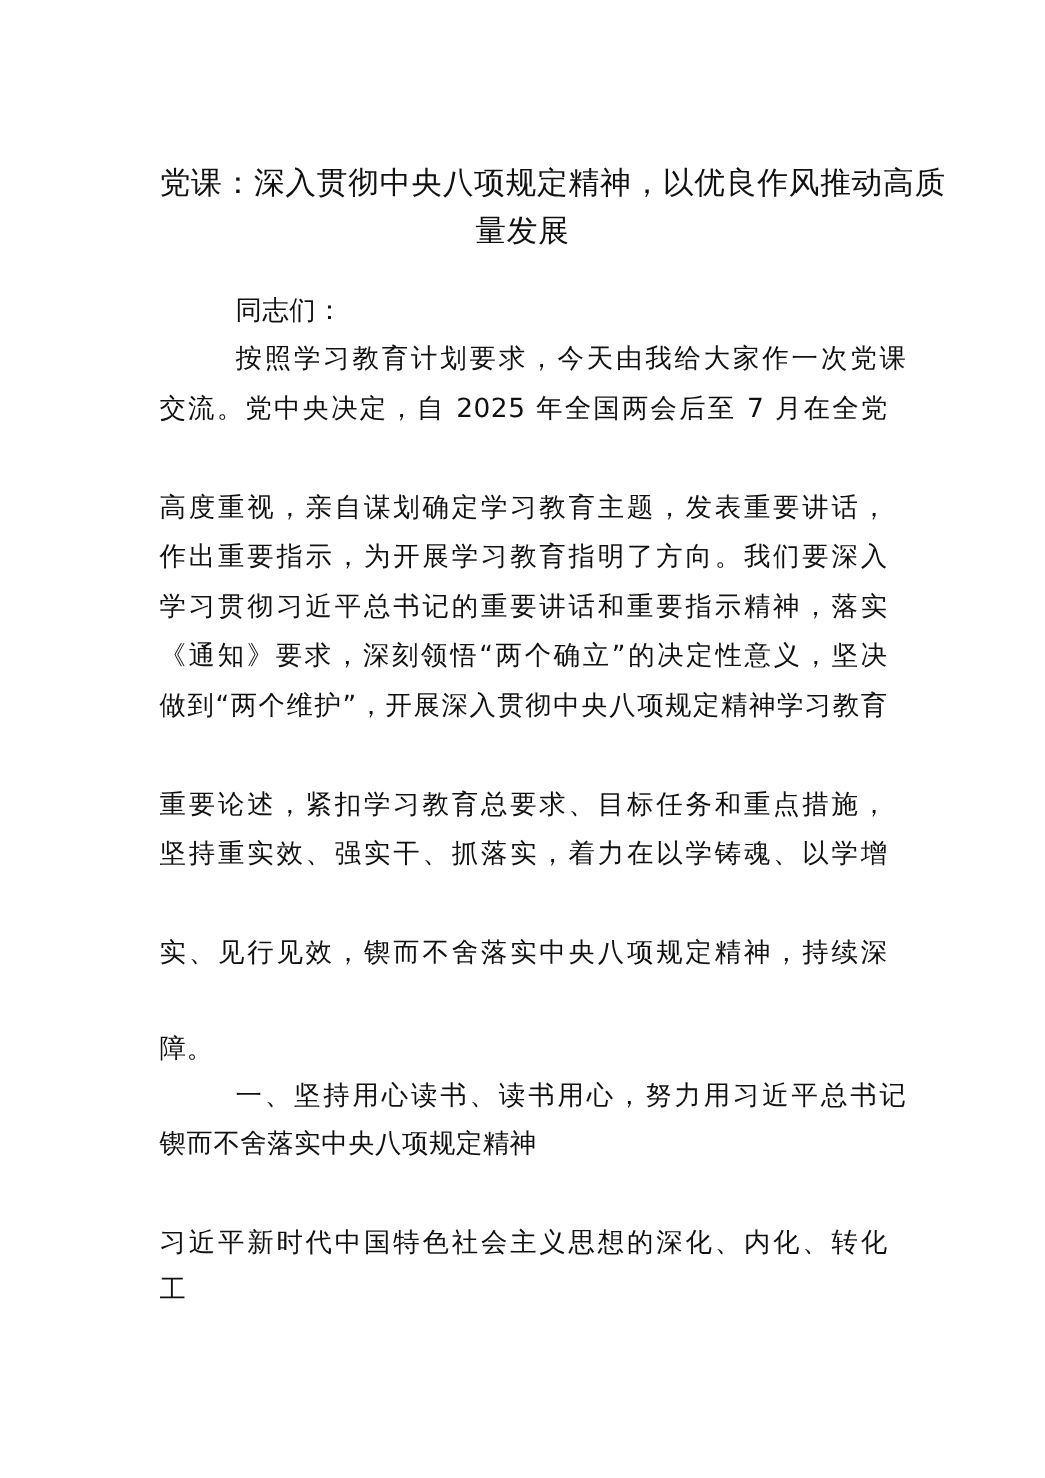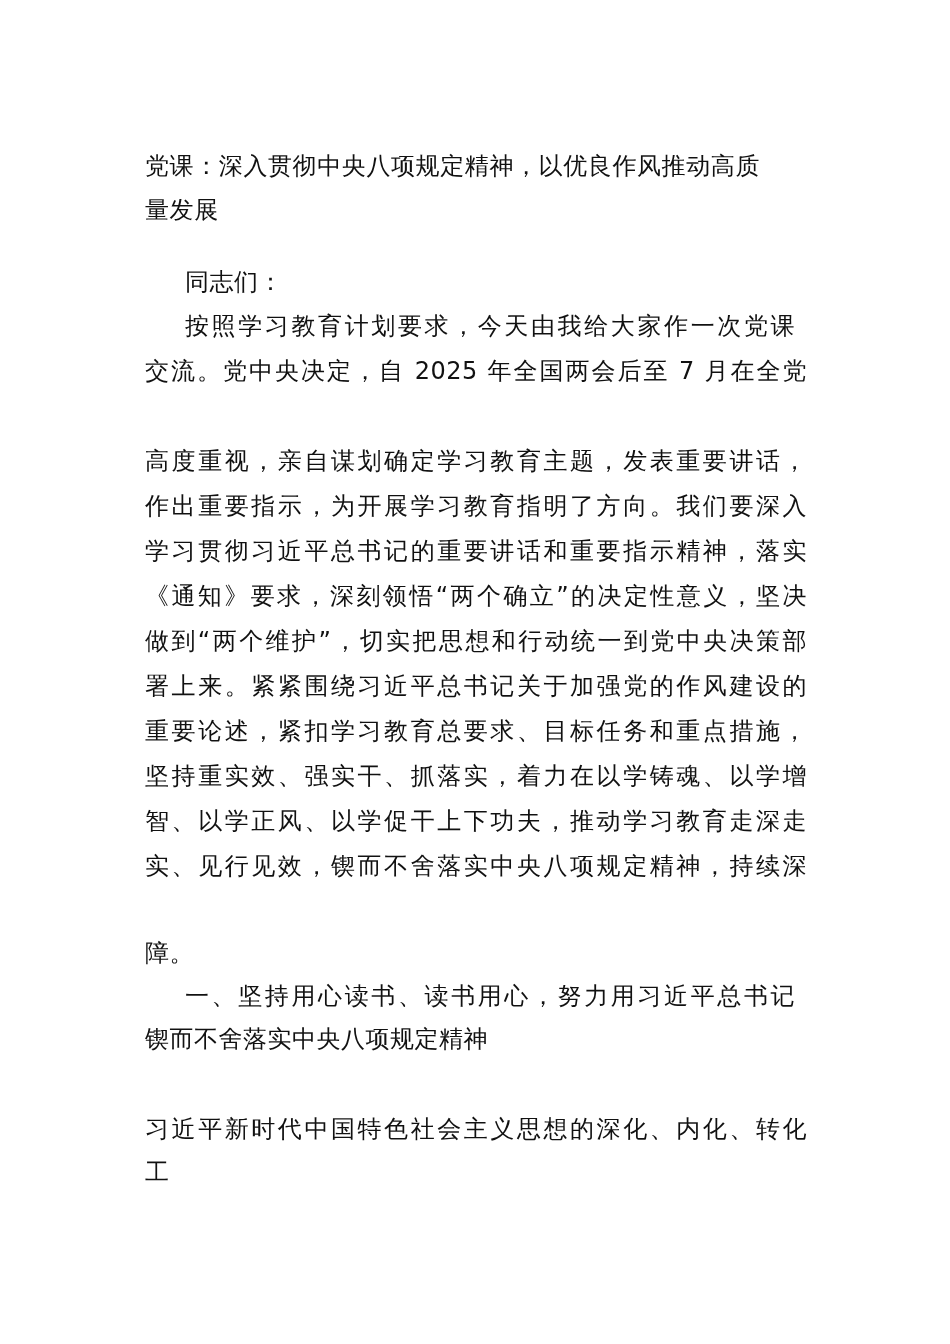--- a/index.html
+++ b/index.html
@@ -1,45 +1,43 @@
 <!DOCTYPE html>
 <html><head>
 <meta charset="utf-8">
 <style>
   html, body { margin: 0; padding: 0; background: #ffffff; }
   body { width: 950px; height: 1344px; position: relative; overflow: hidden;
          font-family: "DejaVu Sans", "Liberation Sans", sans-serif; color: #111111; }
   .page { position: absolute; left: 0; top: 0; width: 950px; height: 1344px; background: #fff; }
-  .title-line { position: absolute; left: 145px; width: 660px; text-align: left;
-                font-size: 24px; line-height: 30px; white-space: nowrap; letter-spacing: 0.6px; }
+  .title-line { position: absolute; left: 145px; width: 660px; text-align: center;
+                font-size: 28px; line-height: 30px; white-space: nowrap; letter-spacing: 0.6px; }
   .line { position: absolute; left: 145px; width: 662px; font-size: 24px; line-height: 30px;
           white-space: nowrap; text-align: justify; text-align-last: justify; letter-spacing: 0.5px; }
   .line.last { text-align-last: left; }
-  .line.indent { left: 185px; width: 610px; }
+  .line.indent { left: 214px; width: 610px; }
 </style>
 </head>
 <body>
 
 <div class="page">
   <div class="title-line" style="top:151px">党课：深入贯彻中央八项规定精神，以优良作风推动高质</div>
   <div class="title-line" style="top:195px">量发展</div>
 
   <div class="line indent last" style="top:267px">同志们：</div>
 
   <div class="line indent" style="top:311px">按照学习教育计划要求，今天由我给大家作一次党课</div>
   <div class="line" style="top:356px">交流。党中央决定，自 2025 年全国两会后至 7 月在全党</div>
   <div class="line" style="top:446px">高度重视，亲自谋划确定学习教育主题，发表重要讲话，</div>
   <div class="line" style="top:491px">作出重要指示，为开展学习教育指明了方向。我们要深入</div>
   <div class="line" style="top:536px">学习贯彻习近平总书记的重要讲话和重要指示精神，落实</div>
   <div class="line" style="top:581px">《通知》要求，深刻领悟“两个确立”的决定性意义，坚决</div>
-  <div class="line" style="top:626px">做到“两个维护”，切实把思想和行动统一到党中央决策部</div>
-  <div class="line" style="top:671px">署上来。紧紧围绕习近平总书记关于加强党的作风建设的</div>
+  <div class="line" style="top:626px">做到“两个维护”，开展深入贯彻中央八项规定精神学习教育</div>
   <div class="line" style="top:716px">重要论述，紧扣学习教育总要求、目标任务和重点措施，</div>
   <div class="line" style="top:761px">坚持重实效、强实干、抓落实，着力在以学铸魂、以学增</div>
-  <div class="line" style="top:806px">智、以学正风、以学促干上下功夫，推动学习教育走深走</div>
   <div class="line" style="top:851px">实、见行见效，锲而不舍落实中央八项规定精神，持续深</div>
   <div class="line last" style="top:938px">障。</div>
 
   <div class="line indent" style="top:981px">一、坚持用心读书、读书用心，努力用习近平总书记</div>
   <div class="line last" style="top:1024px">锲而不舍落实中央八项规定精神</div>
 
   <div class="line" style="top:1114px">习近平新时代中国特色社会主义思想的深化、内化、转化</div>
   <div class="line last" style="top:1157px">工</div>
 </div>
 

